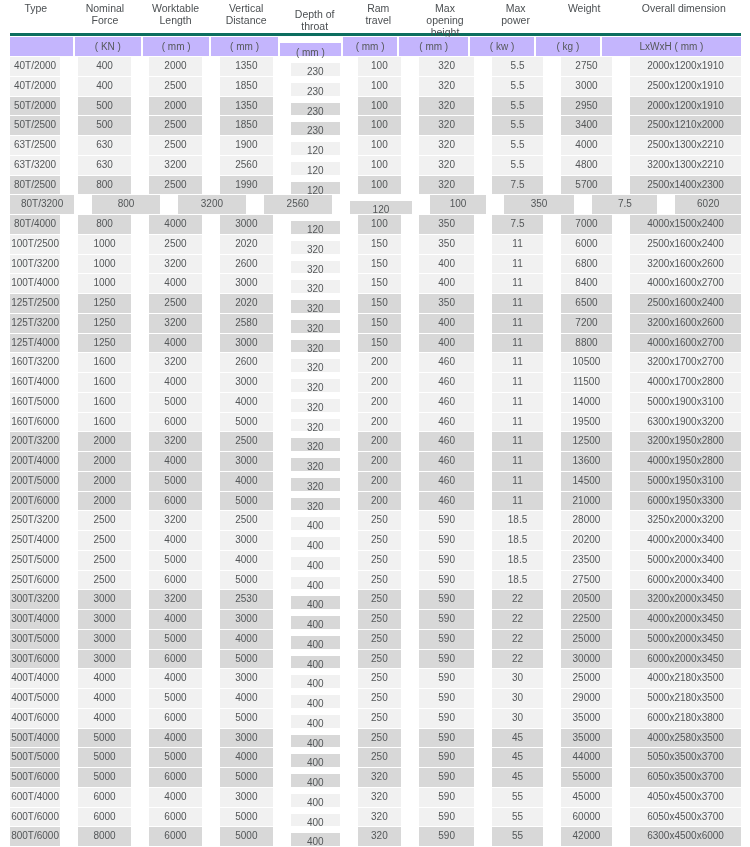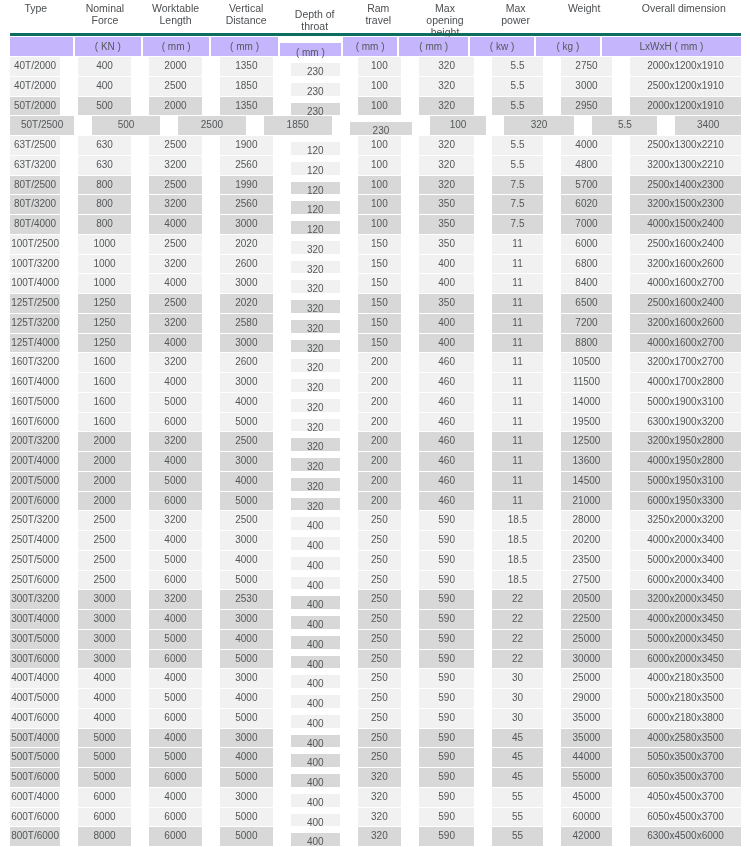--- a/index.html
+++ b/index.html
@@ -106,20 +106,21 @@
         <div class="t-row gray">
           <div class="cell c0">50T/2500</div>
           <div class="cell c1">500</div>
           <div class="cell c2">2500</div>
           <div class="cell c3">1850</div>
           <div class="cell c4">230</div>
           <div class="cell c5">100</div>
           <div class="cell c6">320</div>
           <div class="cell c7">5.5</div>
           <div class="cell c8">3400</div>
+          <div class="cell c9">2500x1210x2000</div>
         </div>
         <div class="t-row light">
           <div class="cell c0">63T/2500</div>
           <div class="cell c1">630</div>
           <div class="cell c2">2500</div>
           <div class="cell c3">1900</div>
           <div class="cell c4">120</div>
           <div class="cell c5">100</div>
           <div class="cell c6">320</div>
           <div class="cell c7">5.5</div>
@@ -153,21 +154,20 @@
         <div class="t-row gray">
           <div class="cell c0">80T/3200</div>
           <div class="cell c1">800</div>
           <div class="cell c2">3200</div>
           <div class="cell c3">2560</div>
           <div class="cell c4">120</div>
           <div class="cell c5">100</div>
           <div class="cell c6">350</div>
           <div class="cell c7">7.5</div>
           <div class="cell c8">6020</div>
-          <div class="cell c9">3200x1500x2300</div>
         </div>
         <div class="t-row gray">
           <div class="cell c0">80T/4000</div>
           <div class="cell c1">800</div>
           <div class="cell c2">4000</div>
           <div class="cell c3">3000</div>
           <div class="cell c4">120</div>
           <div class="cell c5">100</div>
           <div class="cell c6">350</div>
           <div class="cell c7">7.5</div>

